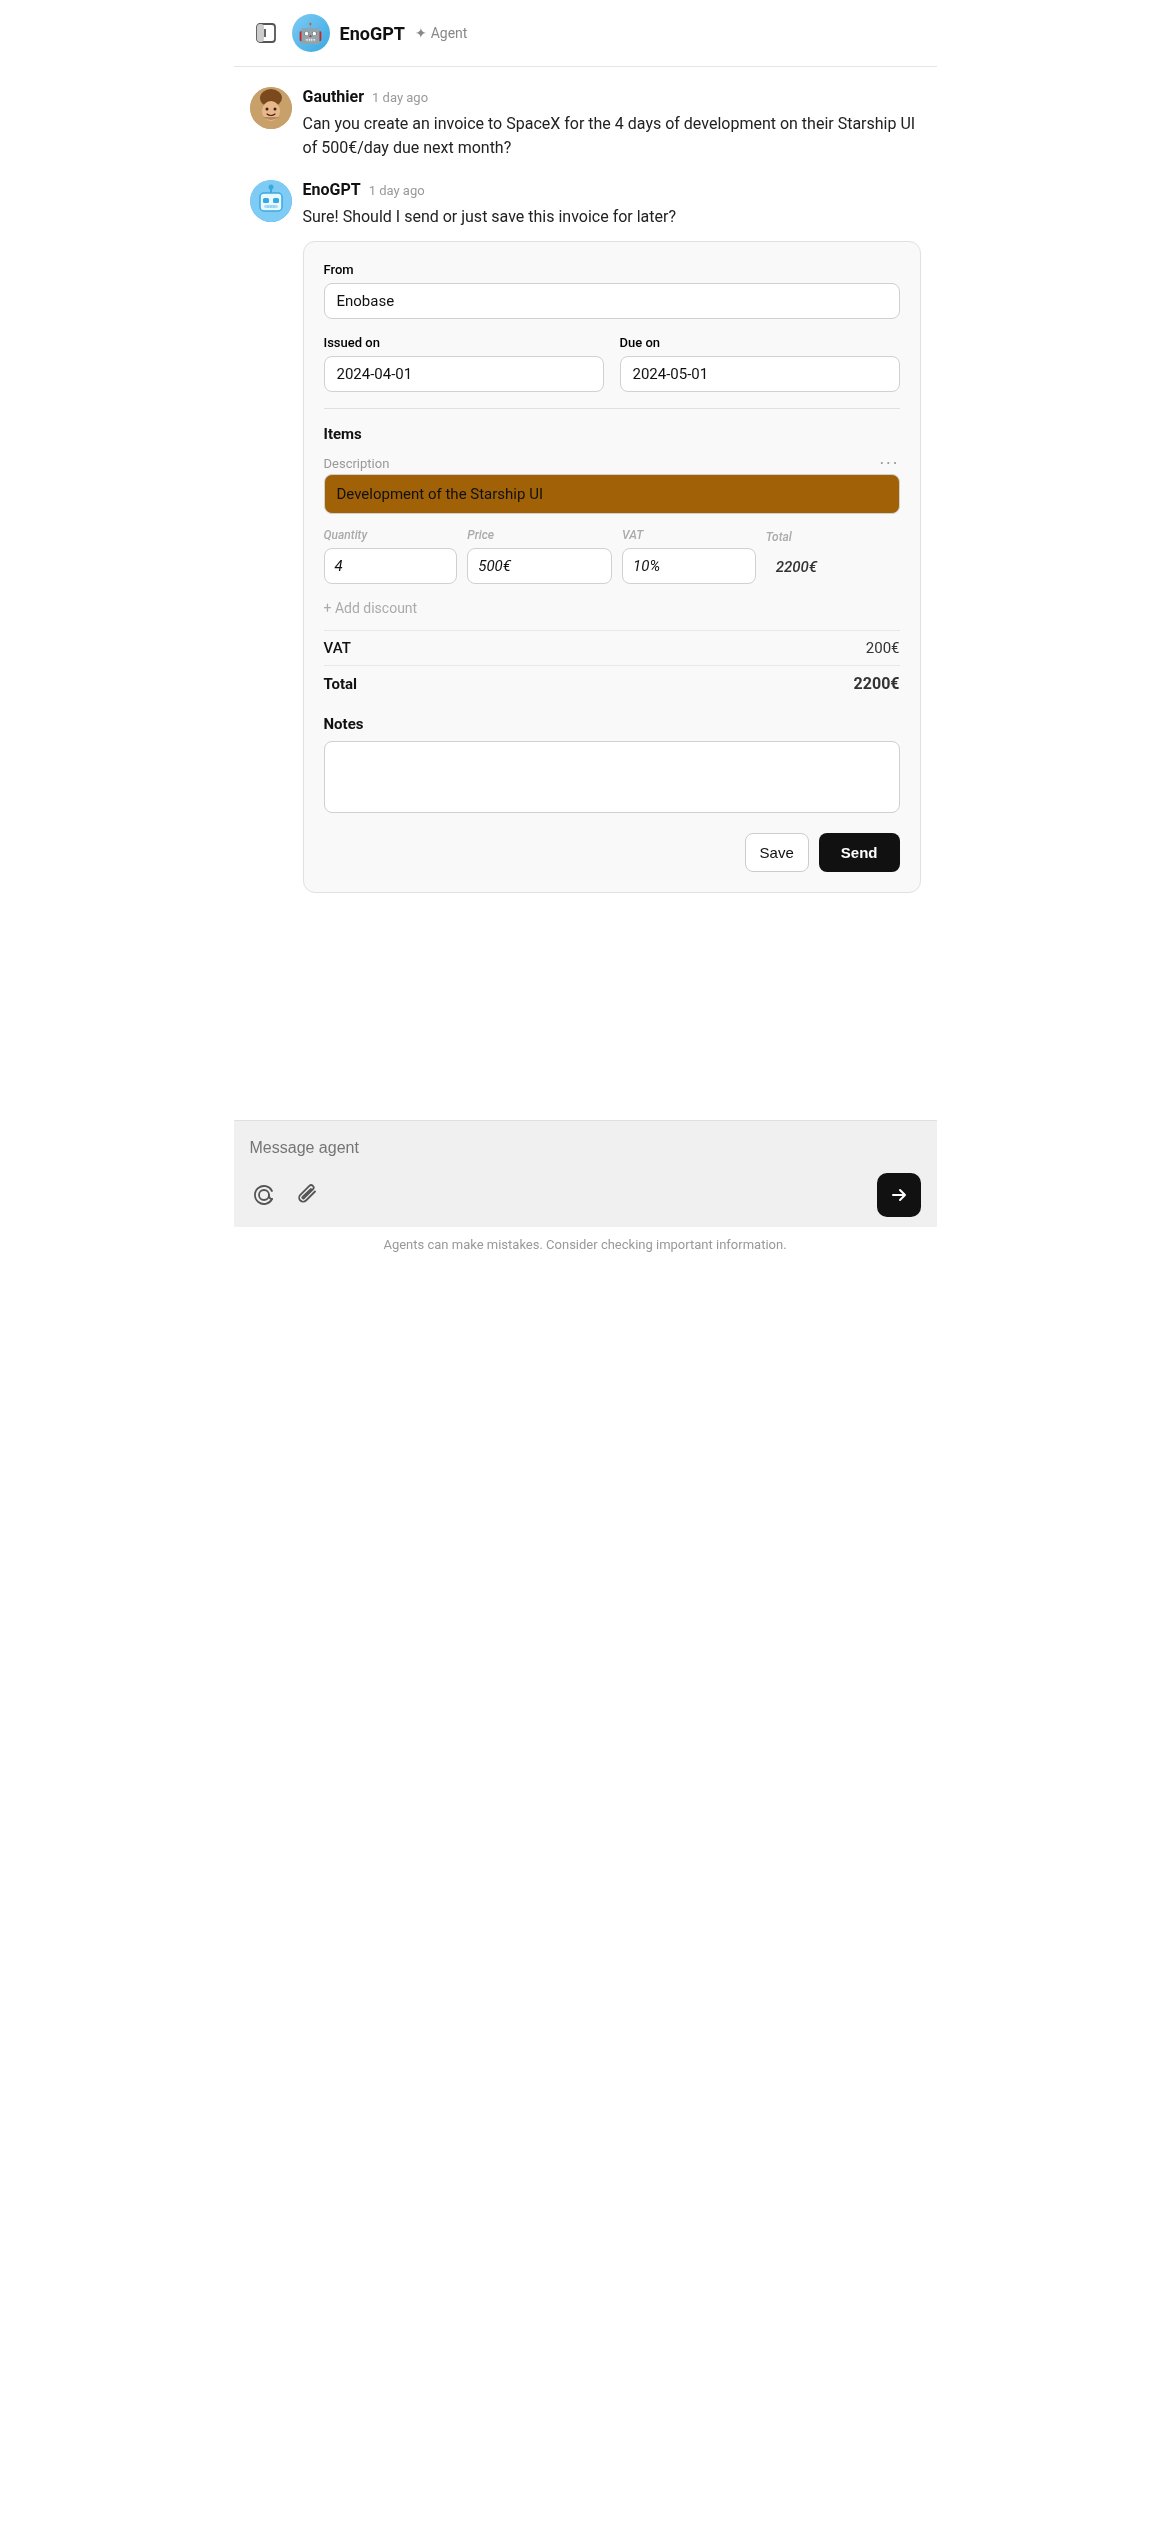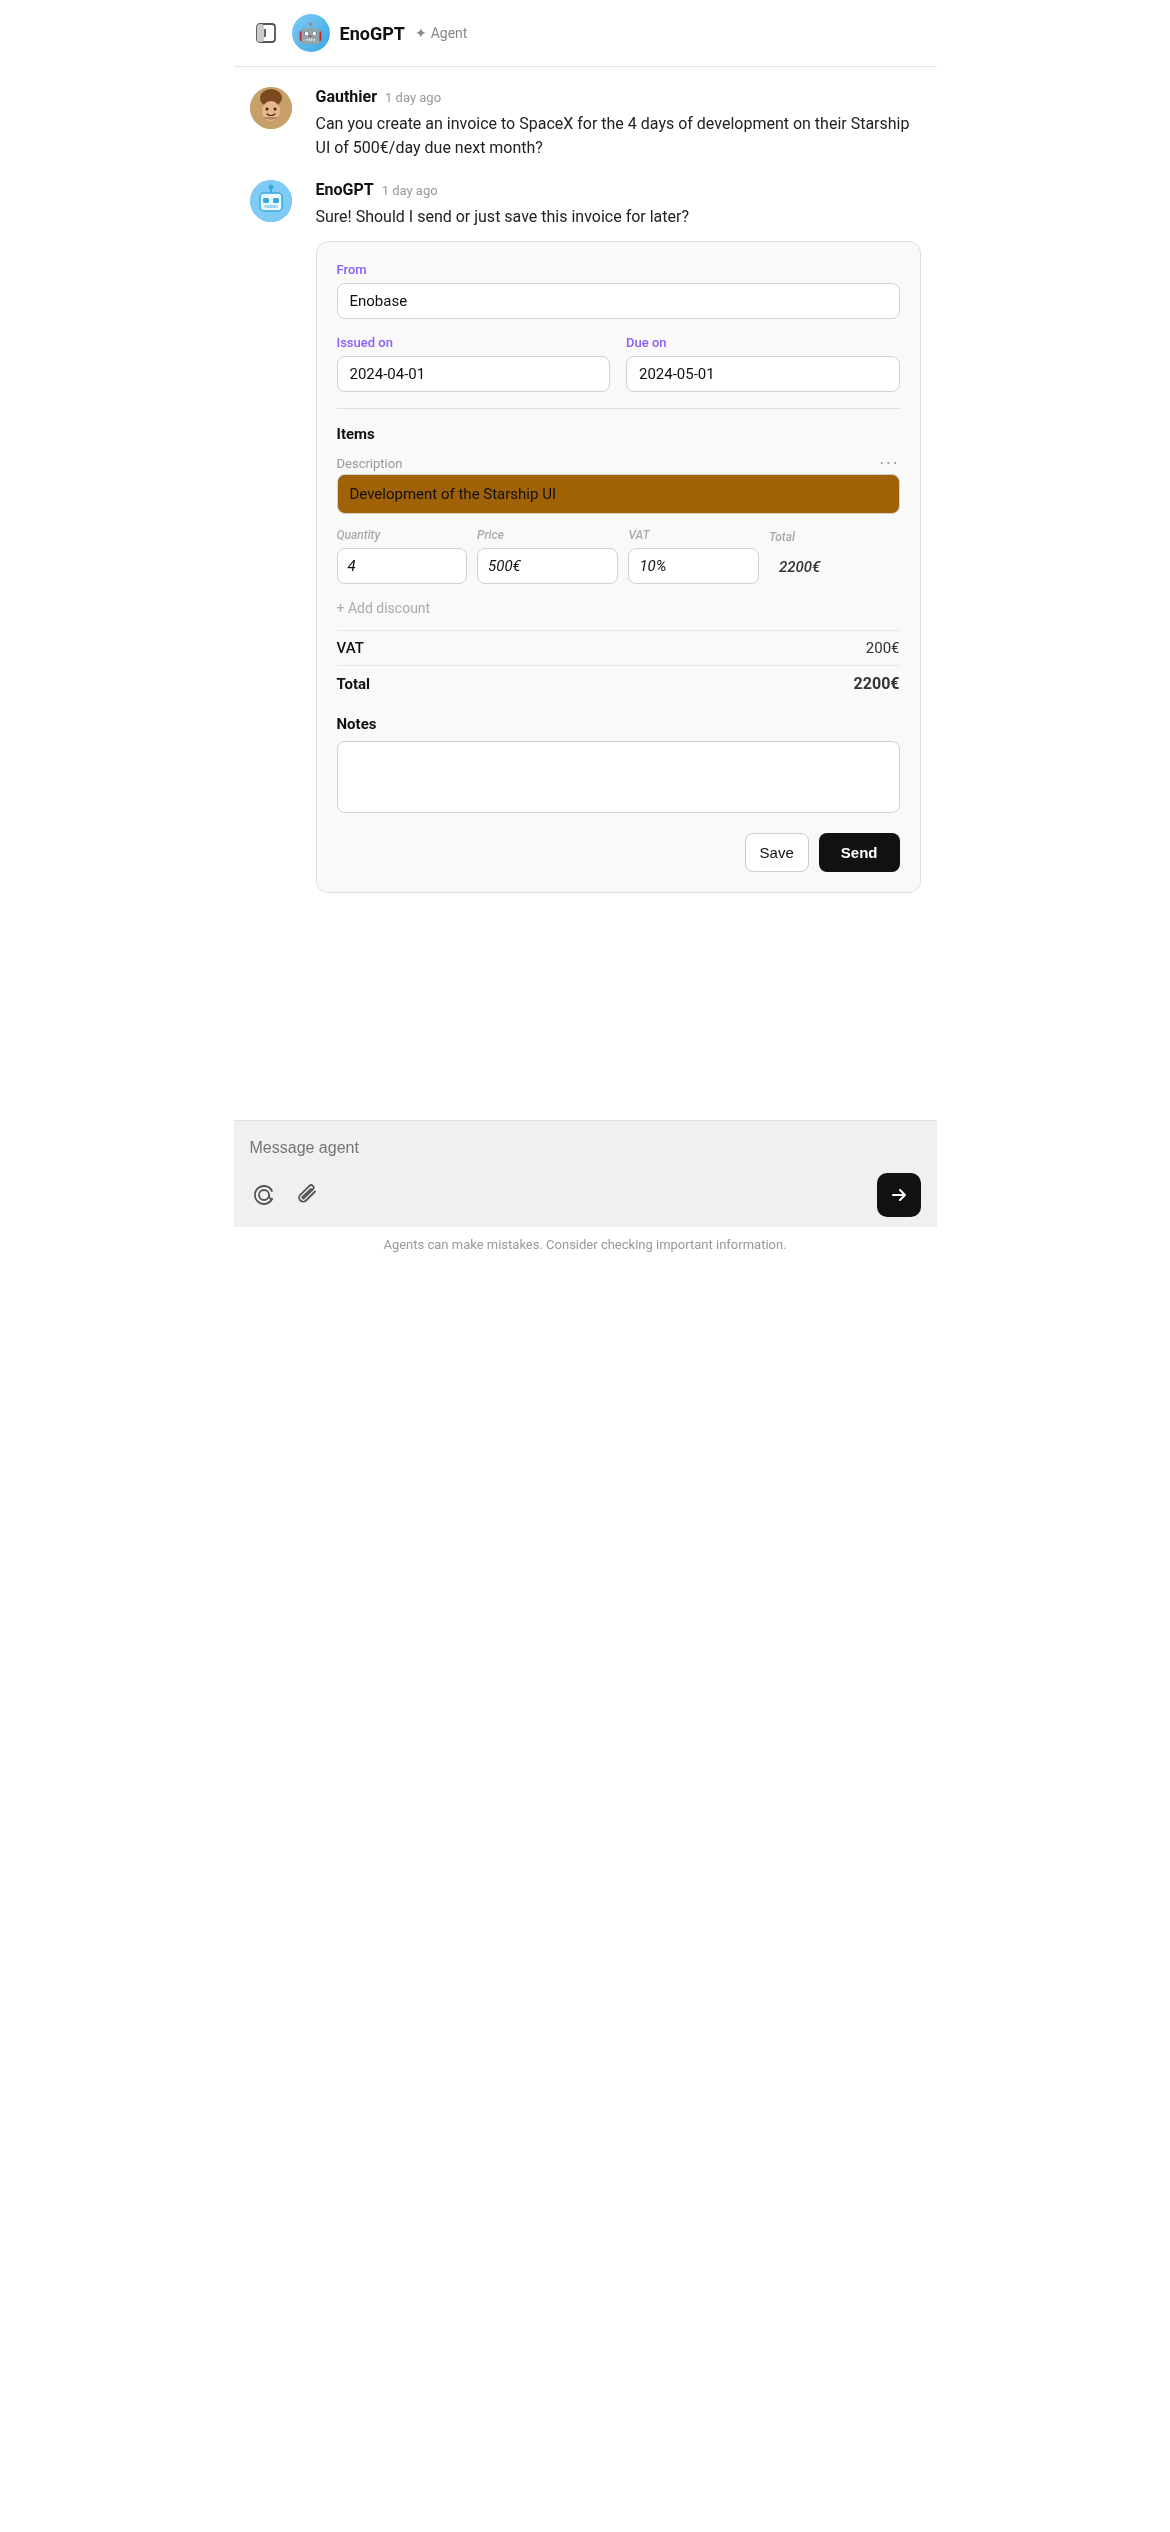--- a/index.html
+++ b/index.html
@@ -67,21 +67,21 @@
       padding: 20px 16px;
       overflow-y: auto;
       display: flex;
       flex-direction: column;
       gap: 20px;
     }
 
     
     .message {
       display: flex;
-      gap: 24px;
+      gap: 11px;
       align-items: flex-start;
     }
 
     .message-avatar {
       width: 42px;
       height: 42px;
       border-radius: 50%;
       flex-shrink: 0;
       display: flex;
       align-items: center;
@@ -143,21 +143,21 @@
 
     .invoice-field {
       flex: 1;
       display: flex;
       flex-direction: column;
       gap: 6px;
     }
 
     .field-label {
       font-size: 13px;
-      color: #8b5cf6;
+      color: #000000;
       font-weight: 500;
     }
 
     .field-input {
       border: 1px solid #d0d0d0;
       border-radius: 8px;
       padding: 8px 12px;
       font-size: 15px;
       background: #ffffff;
       color: #111;

